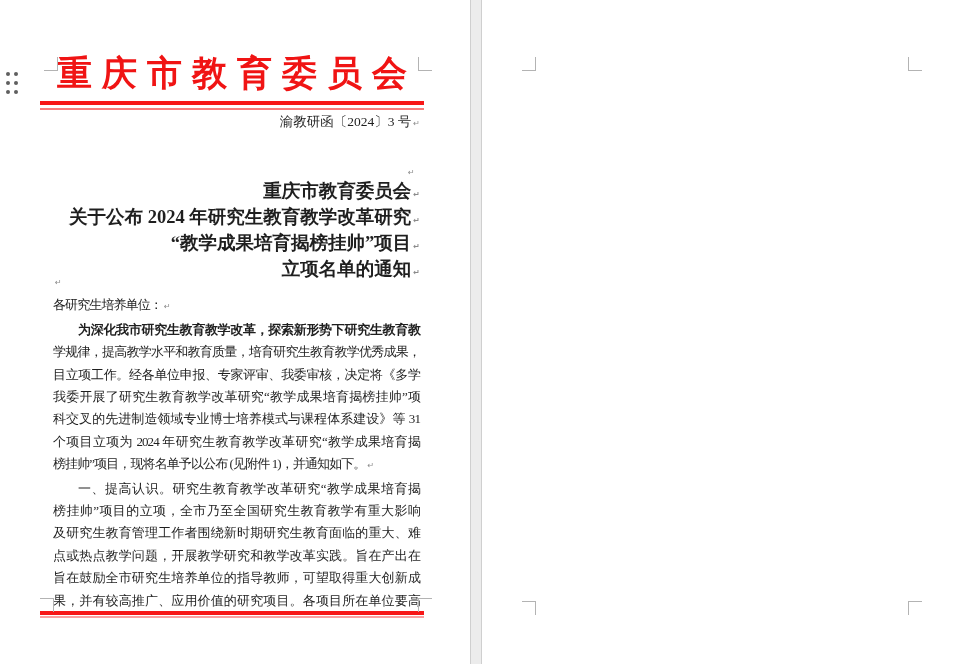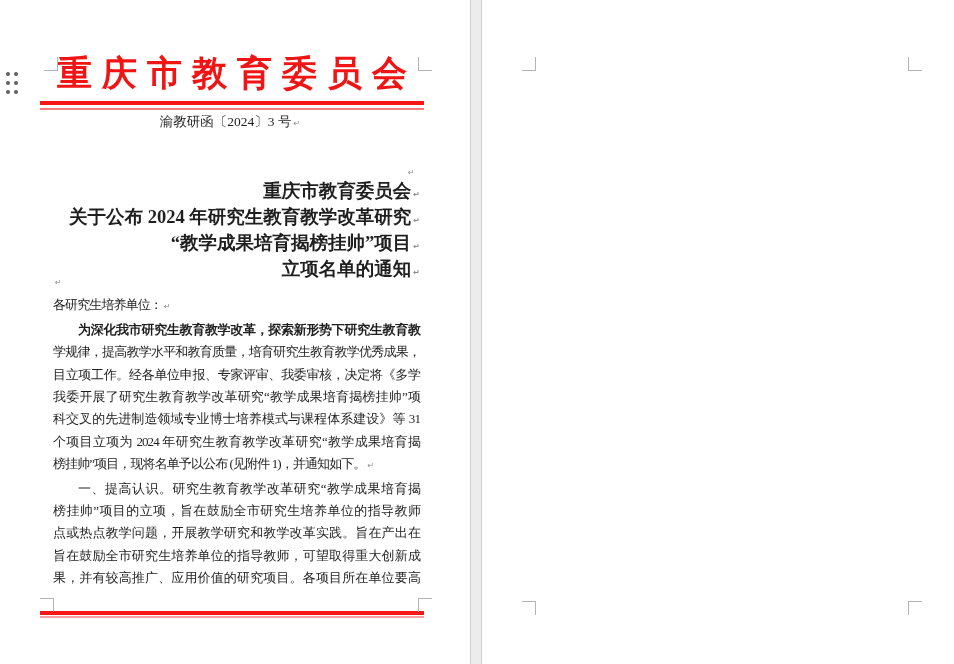--- a/index.html
+++ b/index.html
@@ -20,21 +20,21 @@
   
   .agency{position:absolute;left:40px;top:50px;width:384px;text-align:center;
           font-size:35px;font-weight:bold;color:#f01414;letter-spacing:10px;
           text-indent:10px;white-space:nowrap;line-height:48px;}
   .rule{position:absolute;left:40px;width:384px;}
   .rule-top-thick{top:101px;height:4px;background:#f71717;}
   .rule-top-thin{top:108px;height:2px;background:#f87c7c;}
   .rule-bottom-thick{top:611px;height:4px;background:#f71717;}
   .rule-bottom-thin{top:616px;height:2px;background:#fba0a0;}
 
-  .doc-number{position:absolute;left:40px;top:113px;width:380px;text-align:center;
+  .doc-number{position:absolute;left:40px;top:113px;width:380px;text-align:right;
               font-size:13.5px;line-height:18px;white-space:nowrap;}
 
   .title-block{position:absolute;left:53px;top:180px;width:367px;}
   .title-block .tline{text-align:right;font-size:18.5px;font-weight:bold;
                       line-height:23px;white-space:nowrap;}
 
   .body-block{position:absolute;font-size:13px;letter-spacing:-0.9px;}
   .body-left{left:53px;top:270px;width:367px;}
   .body-left .tline{line-height:22.4px;}
   .tline{white-space:nowrap;min-height:1em;}
@@ -72,21 +72,22 @@
         <div class="tline"><span class="pmark">↵</span></div>
         <div class="tline">各研究生培养单位：<span class="pmark">↵</span></div>
         <div class="tline just" style="padding-left: 25px; font-weight: bold;">为深化我市研究生教育教学改革，探索新形势下研究生教育教</div>
         <div class="tline just">学规律，提高教学水平和教育质量，培育研究生教育教学优秀成果，</div>
         <div class="tline just">目立项工作。经各单位申报、专家评审、我委审核，决定将《多学</div>
         <div class="tline just">我委开展了研究生教育教学改革研究“教学成果培育揭榜挂帅”项</div>
         <div class="tline just">科交叉的先进制造领域专业博士培养模式与课程体系建设》等 31</div>
         <div class="tline just">个项目立项为 2024 年研究生教育教学改革研究“教学成果培育揭</div>
         <div class="tline">榜挂帅”项目，现将名单予以公布 (见附件 1)，并通知如下。<span class="pmark">↵</span></div>
         <div class="tline just" style="padding-left: 25px;">一、提高认识。研究生教育教学改革研究“教学成果培育揭</div>
-        <div class="tline just">榜挂帅”项目的立项，旨在鼓励全市研究生培养单位的指导教师</div>
+        <div class="tline just">榜挂帅”项目的立项，全市乃至全国研究生教育教学有重大影响</div>
+        <div class="tline just">及研究生教育管理工作者围绕新时期研究生教育面临的重大、难</div>
         <div class="tline just">点或热点教学问题，开展教学研究和教学改革实践。旨在产出在</div>
         <div class="tline just">旨在鼓励全市研究生培养单位的指导教师，可望取得重大创新成</div>
         <div class="tline just">果，并有较高推广、应用价值的研究项目。各项目所在单位要高</div>
       </div>
     <div class="rule rule-bottom-thick"></div>
     <div class="rule rule-bottom-thin"></div>
     <div class="crop tl" style="left:44px;top:57px;"></div>
     <div class="crop tr" style="left:418px;top:57px;"></div>
     <div class="crop bl" style="left:40px;top:598px;"></div>
     <div class="crop br" style="left:418px;top:598px;"></div>

